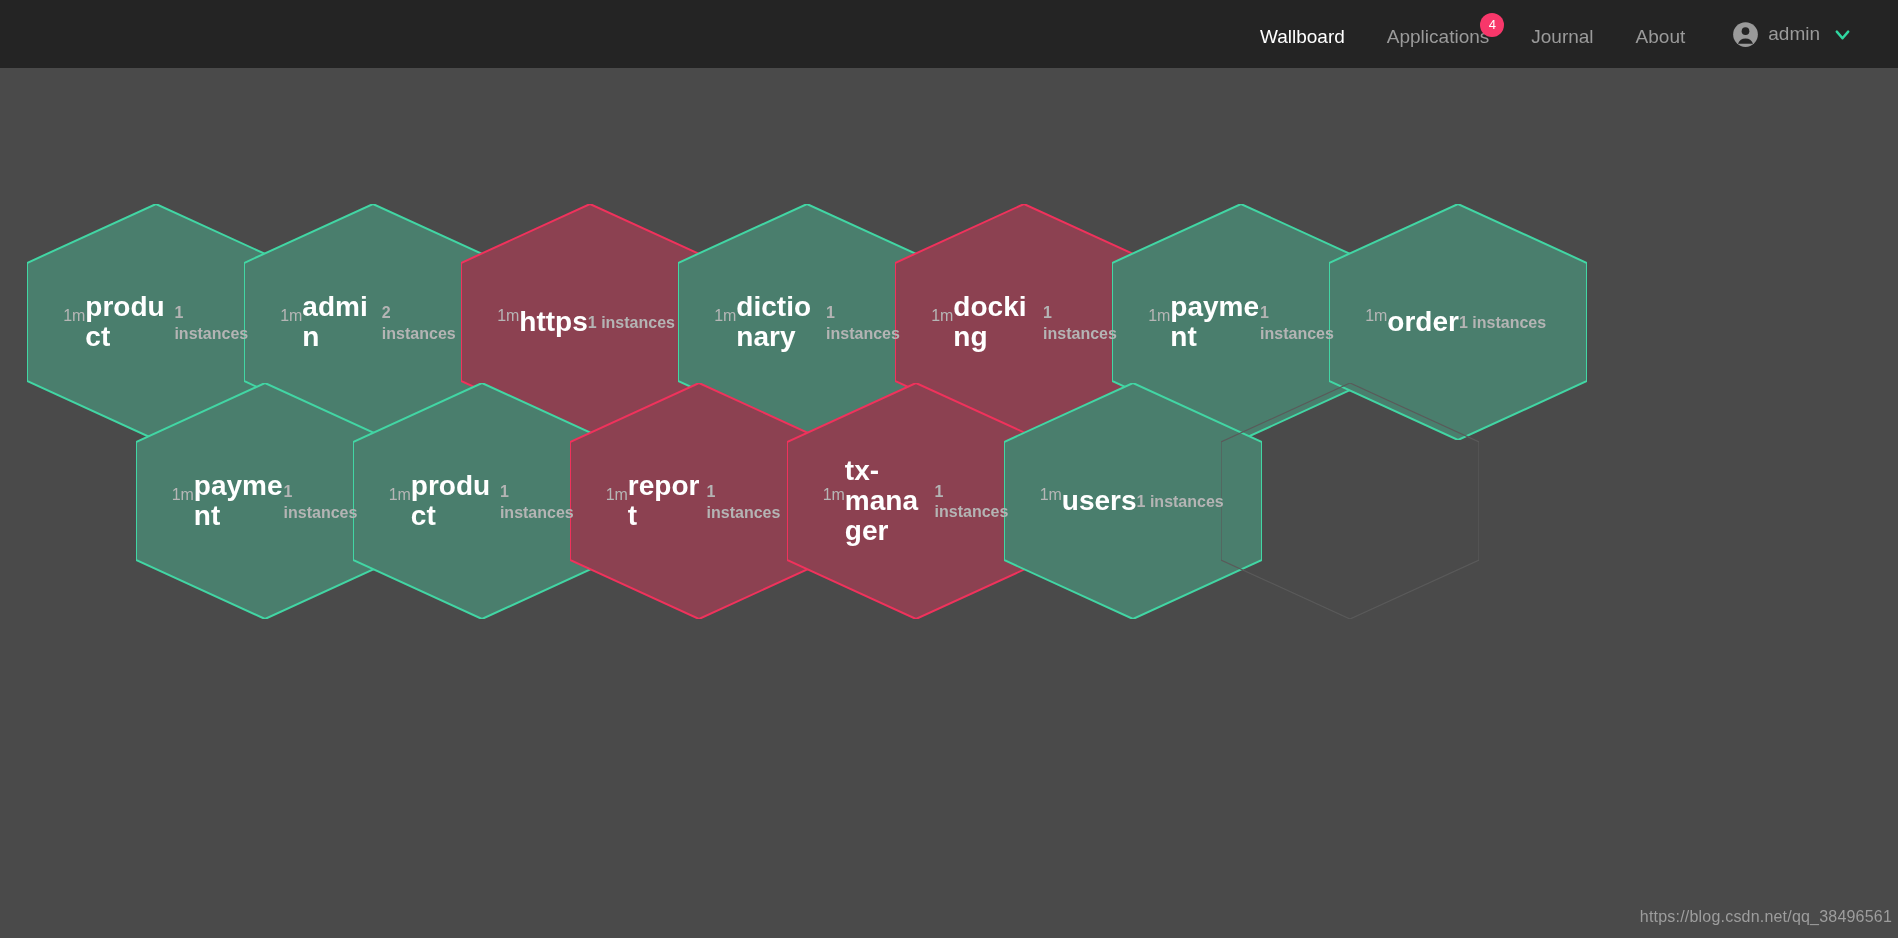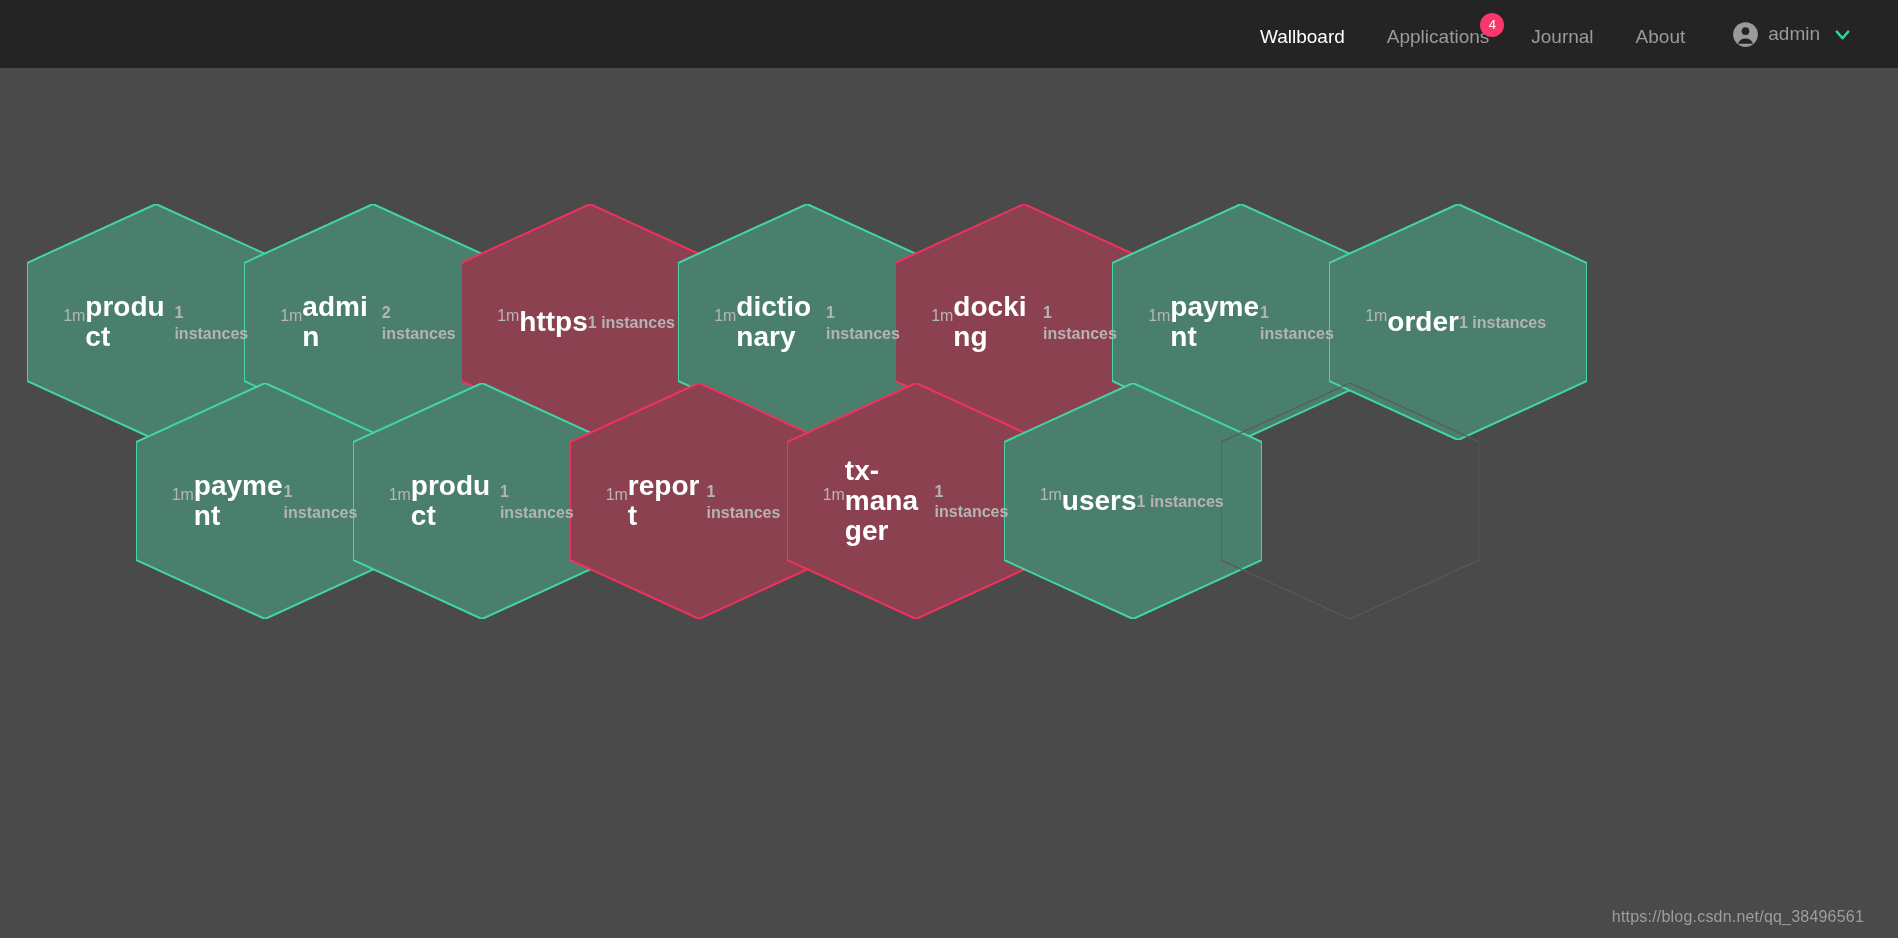--- a/index.html
+++ b/index.html
@@ -73,21 +73,21 @@
     color:#ffffff; font-size:28px; font-weight:700;
     line-height:1.08; word-break:break-word;
   }
   .hex-instances {
     color:#b4b4b4; font-size:16px; font-weight:700;
     line-height:1.3; margin-top:3px;
   }
 
   
   .watermark {
-    position:absolute; right:34px; bottom:12px;
+    position:absolute; right:6px; bottom:12px;
     color:#9d9d9d; font-size:16px; letter-spacing:.2px;
     user-select:none;
   }
 </style>
 </head>
 <body>
 
 <div id="app">
 
   <div class="navbar">

